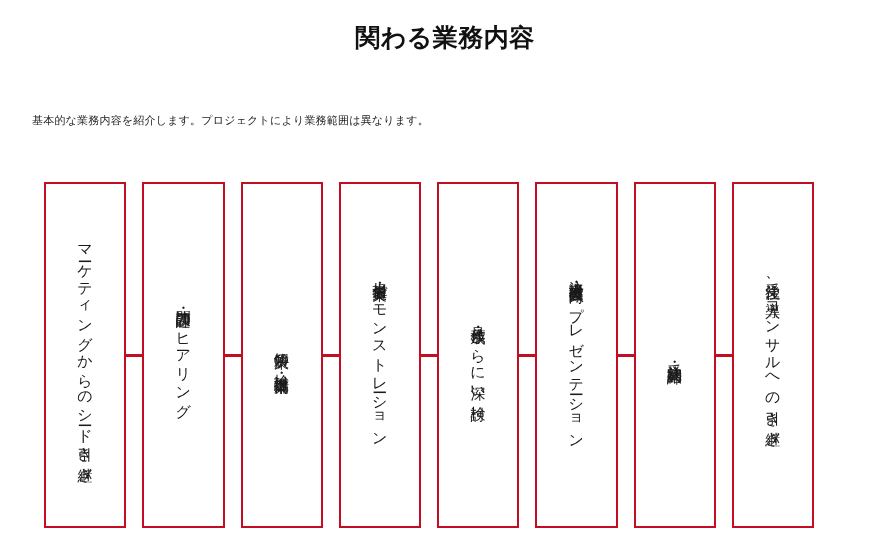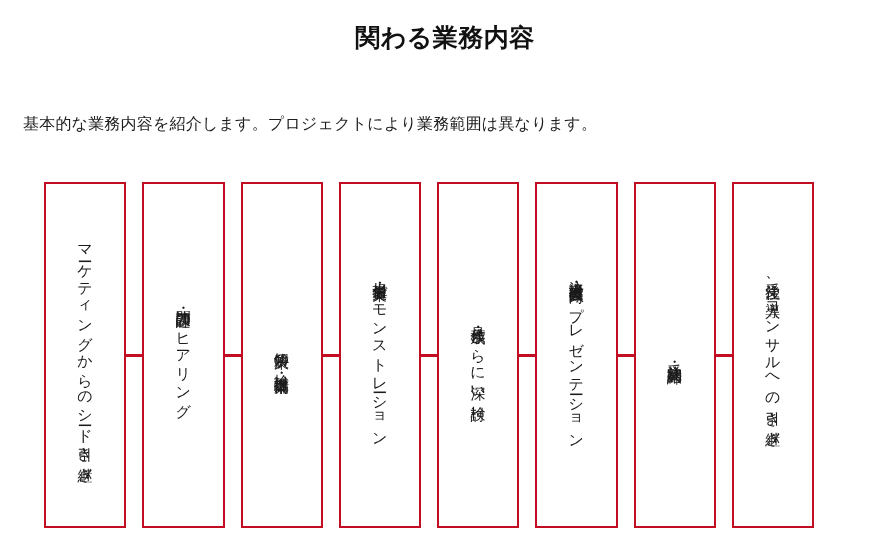--- a/index.html
+++ b/index.html
@@ -29,22 +29,22 @@
     text-align: center;
     font-size: 25px;
     font-weight: bold;
     letter-spacing: 0.5px;
     color: #111111;
     line-height: 1.2;
   }
   .subtitle {
     position: absolute;
     top: 113px;
-    left: 23px;
-    font-size: 16px;
+    left: 32px;
+    font-size: 11px;
     font-weight: normal;
     color: #1d1d1d;
     letter-spacing: 0.2px;
     line-height: 1.4;
   }
   .flow {
     position: absolute;
     top: 182px;
     left: 44px;
     width: 770px;

